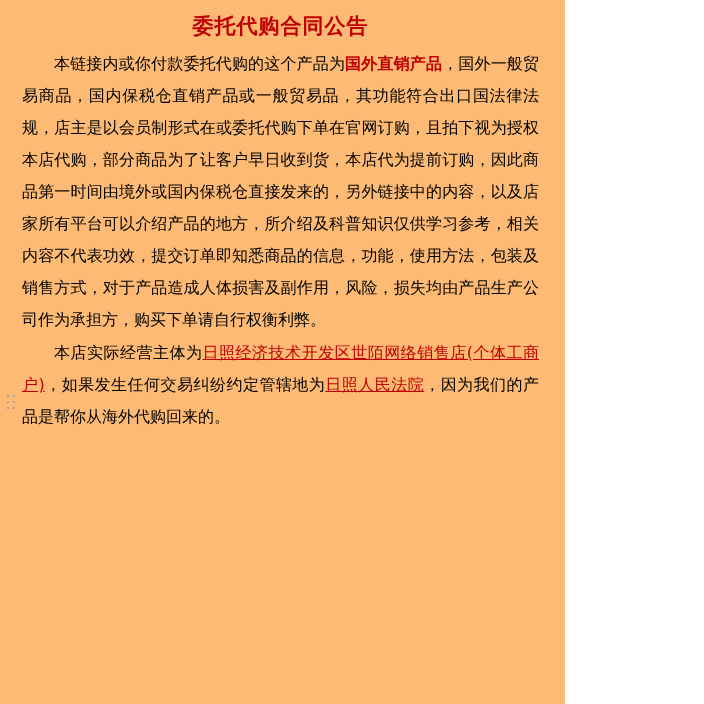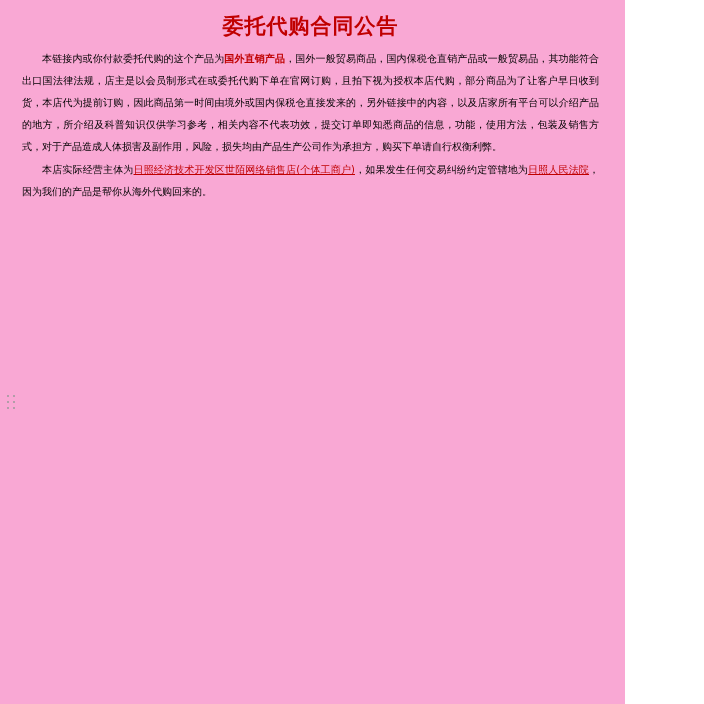--- a/index.html
+++ b/index.html
@@ -8,39 +8,39 @@
   }
   body {
     width: 704px;
     height: 704px;
     background: #ffffff;
     font-family: "DejaVu Sans", "Liberation Sans", sans-serif;
     overflow: hidden;
   }
   .page {
     position: relative;
-    width: 625px;
+    width: 565px;
     height: 704px;
-    background: #f9a8d4;
+    background: #fdba74;
     box-sizing: border-box;
     padding: 8px 26px 0 22px;
   }
   .doc-title {
     text-align: center;
     color: #c00000;
     font-weight: bold;
     font-size: 21px;
     letter-spacing: 1px;
     margin: 4px 0 8px 0;
     font-family: "DejaVu Sans", "Liberation Sans", sans-serif;
   }
   .para {
     color: #c00000;
-    font-size: 10px;
-    line-height: 22px;
+    font-size: 16px;
+    line-height: 32px;
     text-align: justify;
     text-justify: inter-ideograph;
     text-indent: 2em;
     margin: 0 0 1px 0;
     font-family: "DejaVu Sans", "Liberation Sans", sans-serif;
   }
   .para.black {
     color: #000000;
   }
   .seg {

